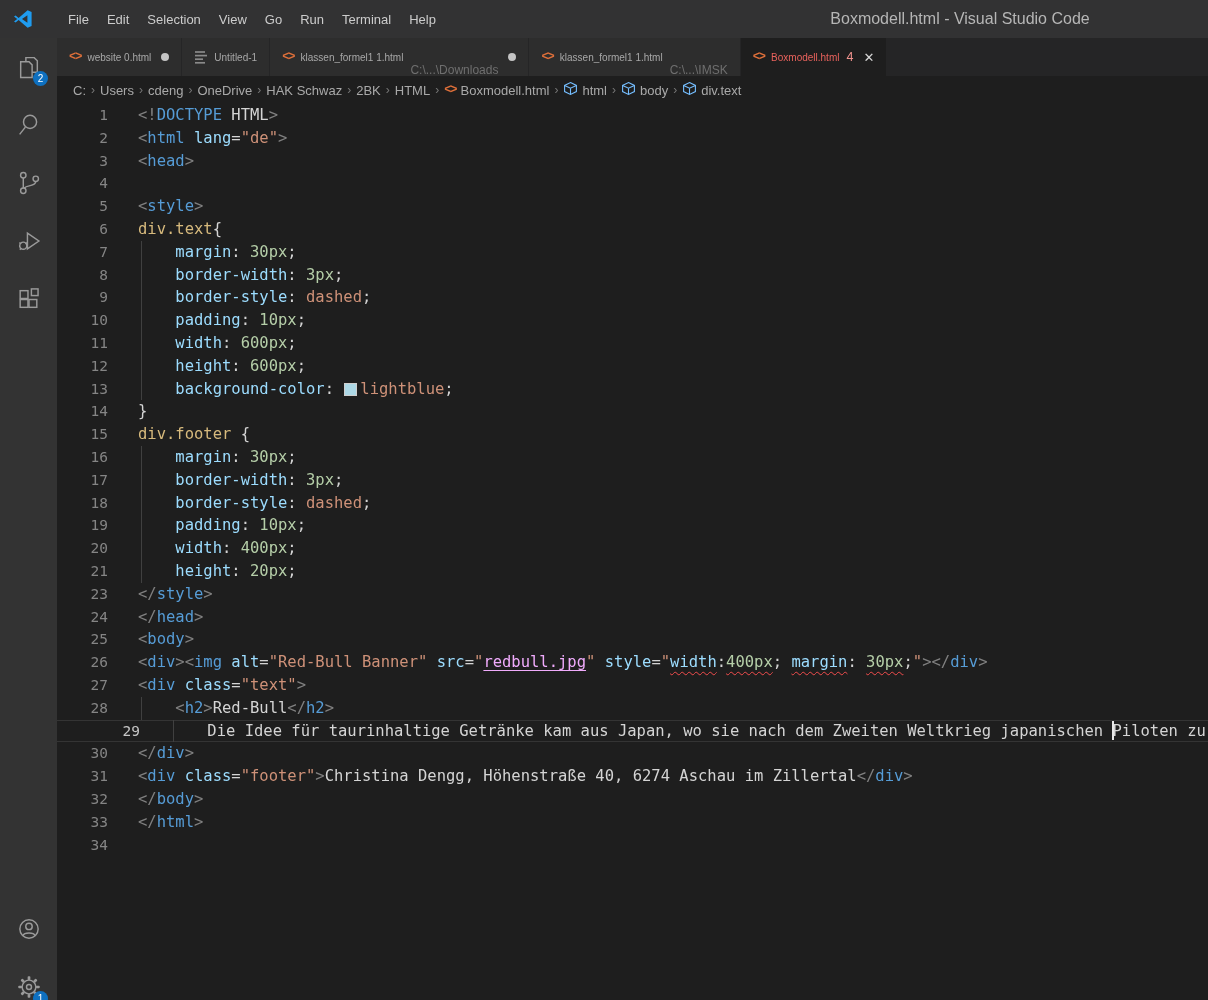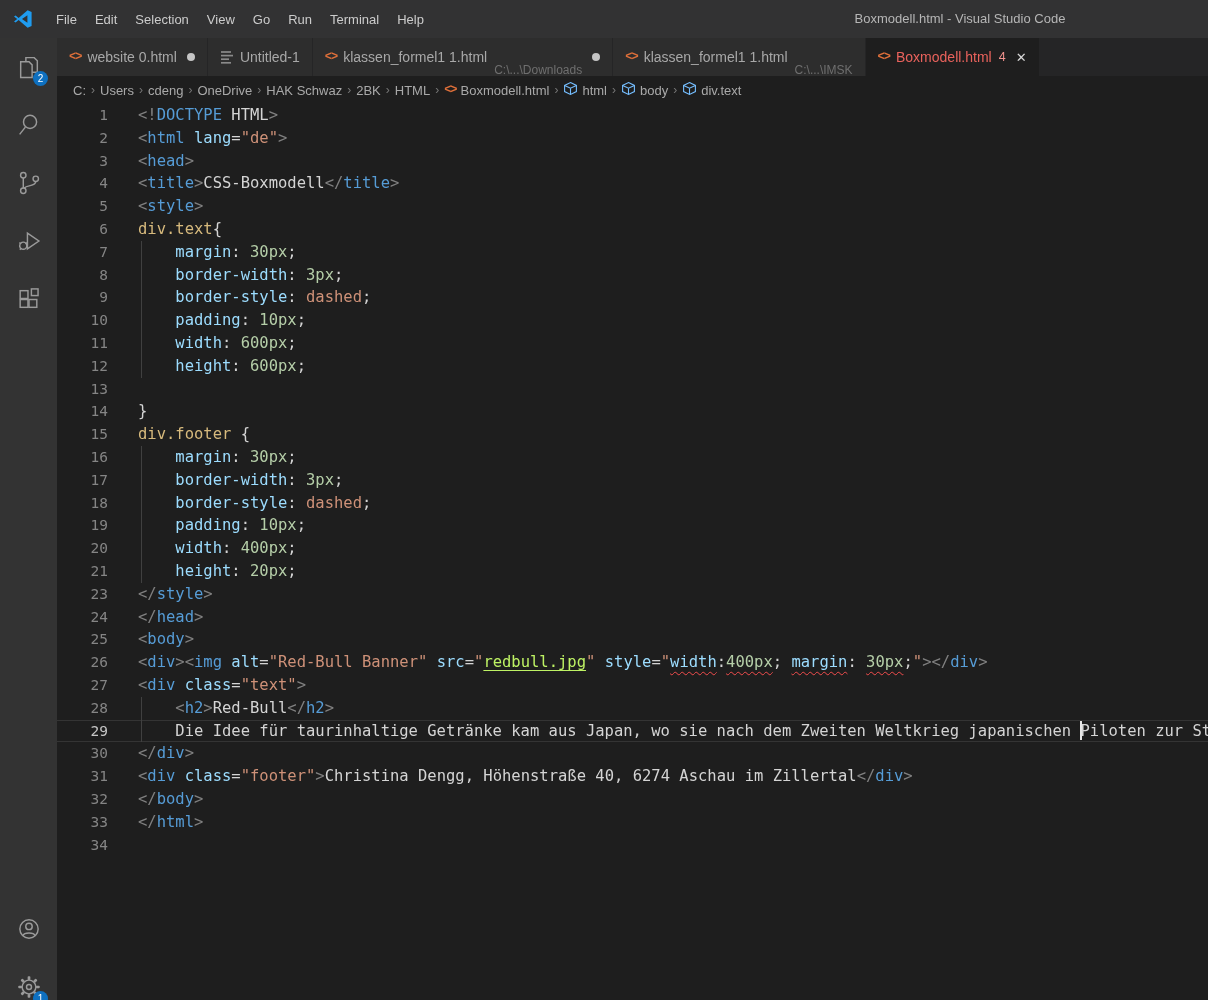--- a/index.html
+++ b/index.html
@@ -5,31 +5,31 @@
   * { box-sizing: border-box; }
   html,body { margin:0; padding:0; }
   body {
     width:1208px; height:1000px; overflow:hidden; position:relative;
     background:#1e1e1e; font-family:"Liberation Sans", sans-serif;
     -webkit-font-smoothing:antialiased;
   }
   
   .titlebar {
     position:absolute; left:0; top:0; width:1208px; height:38px;
-    background:#323233; display:flex; align-items:center; z-index:5;
+    background:#323233; display:flex; align-items:center; z-index:5;gap:12px;
   }
   .vscode-logo { width:20px; height:20px; margin:0 14px 0 13px; flex:0 0 auto; }
   .menu-bar { display:flex; height:100%; align-items:center; }
   .menu-item {
     color:#cccccc; font-size:13px; padding:0 9px; height:100%;
     display:flex; align-items:center; cursor:default;
   }
   .window-title {
     position:absolute; left:960px; top:0; transform:translateX(-50%);
-    color:#b6b6b6; font-size:13px; line-height:38px; white-space:nowrap;
+    color:#b6b6b6; font-size:16px; line-height:38px; white-space:nowrap;
   }
   
   .activitybar {
     position:absolute; left:0; top:38px; width:57px; height:962px;
     background:#333333; display:flex; flex-direction:column; align-items:center;
     z-index:4;
   }
   .ab-item { position:relative; width:57px; height:26px; margin:16px 0;
     display:flex; justify-content:center; align-items:center; }
   .ab-bottom { position:absolute; bottom:0; left:0; width:57px;
@@ -43,21 +43,21 @@
   
   .tabbar {
     position:absolute; left:57px; top:38px; width:1151px; height:38px;
     background:#252526; display:flex; overflow:hidden;
   }
   .tab {
     height:38px; background:#2d2d2d; border-right:1px solid #252526;
     display:flex; align-items:center; padding:0 12px; white-space:nowrap; cursor:default;
   }
   .tab.active { background:#1e1e1e; }
-  .tab-label { color:#a8a8a8; font-size:14px; margin-left:6px; }
+  .tab-label { color:#a8a8a8; font-size:10px; margin-left:6px; }
   .tab.active .tab-label { color:#e9625c; }
   .tab-desc { color:#6f6f6f; font-size:12px; margin-left:7px;margin-top:26px; }
   .tab-err { color:#f1938e; font-size:12.5px; margin-left:7px; }
   .tab-dot { width:8px; height:8px; border-radius:50%; background:#c5c5c5; margin-left:10px; }
   .tab-close { color:#d8d8d8; font-size:13px; margin-left:10px; }
   .ticon-html { color:#e0703a; font-family:"Liberation Mono", monospace;
     font-size:12px; font-weight:bold; letter-spacing:-1px; }
   .ticon-file { margin-bottom:-2px; }
   
   .breadcrumbs {
@@ -69,36 +69,36 @@
   .bc-sep { color:#767676; margin:0 5px; font-size:12px; }
   .bc-cube { margin-right:4px; }
   .bc-html { margin-right:4px; }
   
   .editor {
     position:absolute; left:57px; top:104px; width:1151px; height:896px;
     background:#1e1e1e; overflow:hidden;
     font-family:"DejaVu Sans Mono","Liberation Mono", monospace; font-size:15.5px;
   }
   .line { display:flex; height:22.8px; line-height:22.8px; position:relative; }
-  .line.current { box-shadow: inset 0 1px 0 #343434, inset 0 -1px 0 #343434; }
+  .line.current { box-shadow: inset 0 1px 0 #343434, inset 0 -1px 0 #343434; padding-left: 32px; }
   .ln { width:51px; text-align:right; color:#858585; flex:0 0 auto;
     font-size:14.5px; user-select:none; }
   .line.current .ln { color:#c6c6c6; }
   .code { padding-left:30px; white-space:pre; color:#d4d4d4; position:relative; }
   .line.guide .code::before {
     content:''; position:absolute; left:33px; top:0; bottom:0; width:1px; background:#404040;
   }
   .c-txt { color:#d4d4d4; }
   .c-pun { color:#808080; }
   .c-tag { color:#569cd6; }
   .c-attr{ color:#9cdcfe; }
   .c-str { color:#ce9178; }
   .c-num { color:#b5cea8; }
   .c-sel { color:#d7ba7d; }
-  .c-link{ color:#bef264; text-decoration:underline; text-underline-offset:3px; }
+  .c-link{ color:#f0abfc; text-decoration:underline; text-underline-offset:3px; }
   .c-sqa { color:#9cdcfe; text-decoration:underline wavy #f14c4c 1px; text-underline-offset:4px; }
   .c-sqn { color:#b5cea8; text-decoration:underline wavy #f14c4c 1px; text-underline-offset:4px; }
   .swatch { display:inline-block; width:13px; height:13px; border:1px solid #cfcfcf;
     vertical-align:-2px; margin:0 3px 0 1px; }
   .cursor { display:inline-block; width:2px; height:19px; background:#e8e8e8;
     vertical-align:-4px; margin:0 -1px; }
 </style>
 </head>
 <body>
 
@@ -327,21 +327,20 @@
       <div class="line">
         <span class="ln">2</span>
         <span class="code"><span class="c-pun">&lt;</span><span class="c-tag">html</span><span class="c-txt"> </span><span class="c-attr">lang</span><span class="c-txt">=</span><span class="c-str">"de"</span><span class="c-pun">&gt;</span></span>
       </div>
       <div class="line">
         <span class="ln">3</span>
         <span class="code"><span class="c-pun">&lt;</span><span class="c-tag">head</span><span class="c-pun">&gt;</span></span>
       </div>
       <div class="line">
         <span class="ln">4</span>
-        <span class="code"><span class="c-pun">&lt;</span><span class="c-tag">title</span><span class="c-pun">&gt;</span><span class="c-txt">CSS-Boxmodell</span><span class="c-pun">&lt;/</span><span class="c-tag">title</span><span class="c-pun">&gt;</span></span>
       </div>
       <div class="line">
         <span class="ln">5</span>
         <span class="code"><span class="c-pun">&lt;</span><span class="c-tag">style</span><span class="c-pun">&gt;</span></span>
       </div>
       <div class="line">
         <span class="ln">6</span>
         <span class="code"><span class="c-sel">div.text</span><span class="c-txt">{</span></span>
       </div>
       <div class="line guide">
@@ -363,20 +362,21 @@
       <div class="line guide">
         <span class="ln">11</span>
         <span class="code"><span class="c-txt">    </span><span class="c-attr">width</span><span class="c-txt">: </span><span class="c-num">600px</span><span class="c-txt">;</span></span>
       </div>
       <div class="line guide">
         <span class="ln">12</span>
         <span class="code"><span class="c-txt">    </span><span class="c-attr">height</span><span class="c-txt">: </span><span class="c-num">600px</span><span class="c-txt">;</span></span>
       </div>
       <div class="line guide">
         <span class="ln">13</span>
+        <span class="code"><span class="c-txt">    </span><span class="c-attr">background-color</span><span class="c-txt">: </span><span class="swatch" style="background: rgb(173, 216, 230);"></span><span class="c-str">lightblue</span><span class="c-txt">;</span></span>
       </div>
       <div class="line">
         <span class="ln">14</span>
         <span class="code"><span class="c-txt">}</span></span>
       </div>
       <div class="line">
         <span class="ln">15</span>
         <span class="code"><span class="c-sel">div.footer</span><span class="c-txt"> {</span></span>
       </div>
       <div class="line guide">

